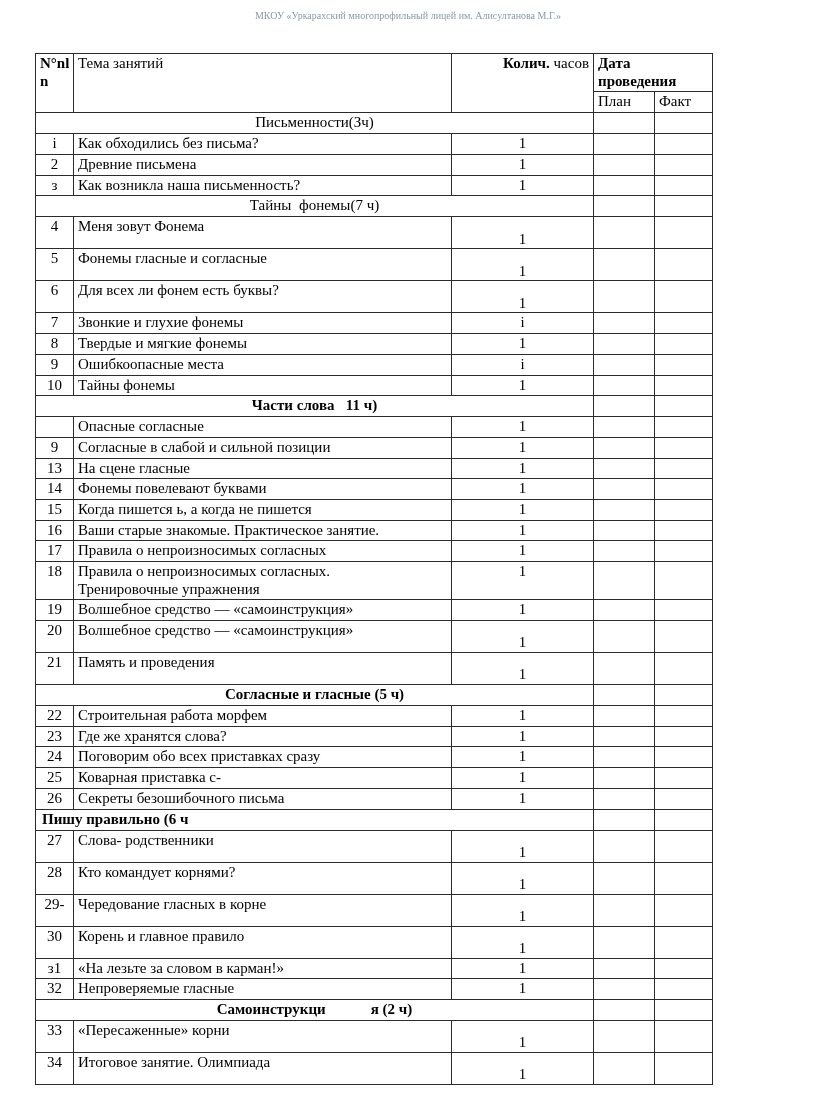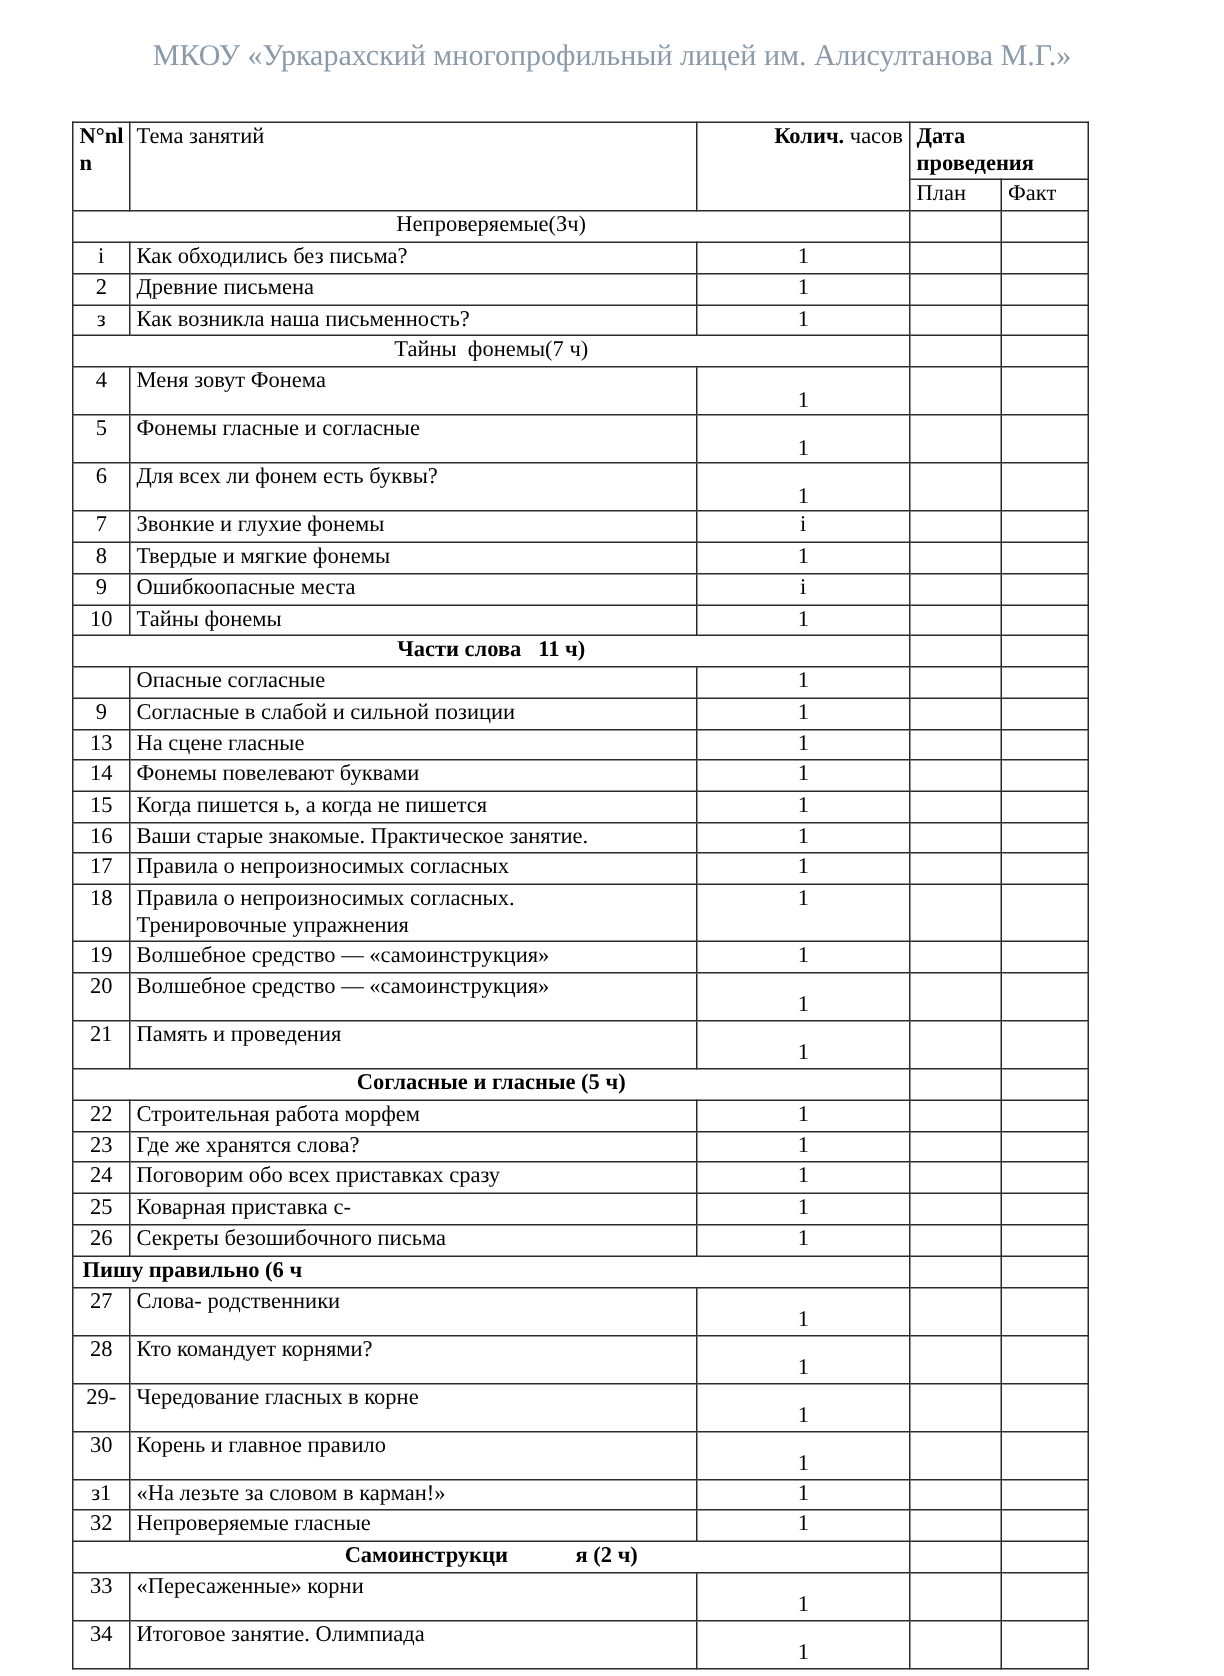--- a/index.html
+++ b/index.html
@@ -11,29 +11,29 @@
     width: 816px;
     height: 1117px;
     position: relative;
     overflow: hidden;
     font-family: "Liberation Serif", serif;
     color: #000;
   }
   .page-title {
     text-align: center;
     color: #8b9aa9;
-    font-size: 20px;
-    padding-top: 26px;
+    font-size: 10px;
+    padding-top: 10px;
     font-weight: normal;
   }
   table.schedule {
     border-collapse: collapse;
     table-layout: fixed;
     width: 677px;
-    margin: 32px 0 0 48px;
+    margin: 32px 0 0 35px;
     font-size: 15px;
     line-height: 1.18;
     padding-left: 24px;
   }
   table.schedule td, table.schedule th {
     border: 1px solid #2b2b2b;
     padding: 1px 4px;
     vertical-align: top;
     overflow: hidden;
   }
@@ -98,21 +98,21 @@
       <th class="hours-h" rowspan="2"><span class="b">Колич.</span><span> часов</span></th>
       <th class="date-h" colspan="2">Дата проведения</th>
     </tr>
     <tr>
       <th class="plan-h">План</th>
       <th class="fact-h">Факт</th>
     </tr>
   </thead>
   <tbody>
       <tr class="section-row">
-        <td class="section-cell" colspan="3">Непроверяемые(Зч)</td>
+        <td class="section-cell" colspan="3">Письменности(Зч)</td>
         <td class="plan-cell"></td>
         <td class="fact-cell"></td>
       </tr>
       <tr class="item-row">
         <td class="num-cell">i</td>
         <td class="topic-cell">Как обходились без письма?</td>
         <td class="hours-cell">1</td>
         <td class="plan-cell"></td>
         <td class="fact-cell"></td>
       </tr>

